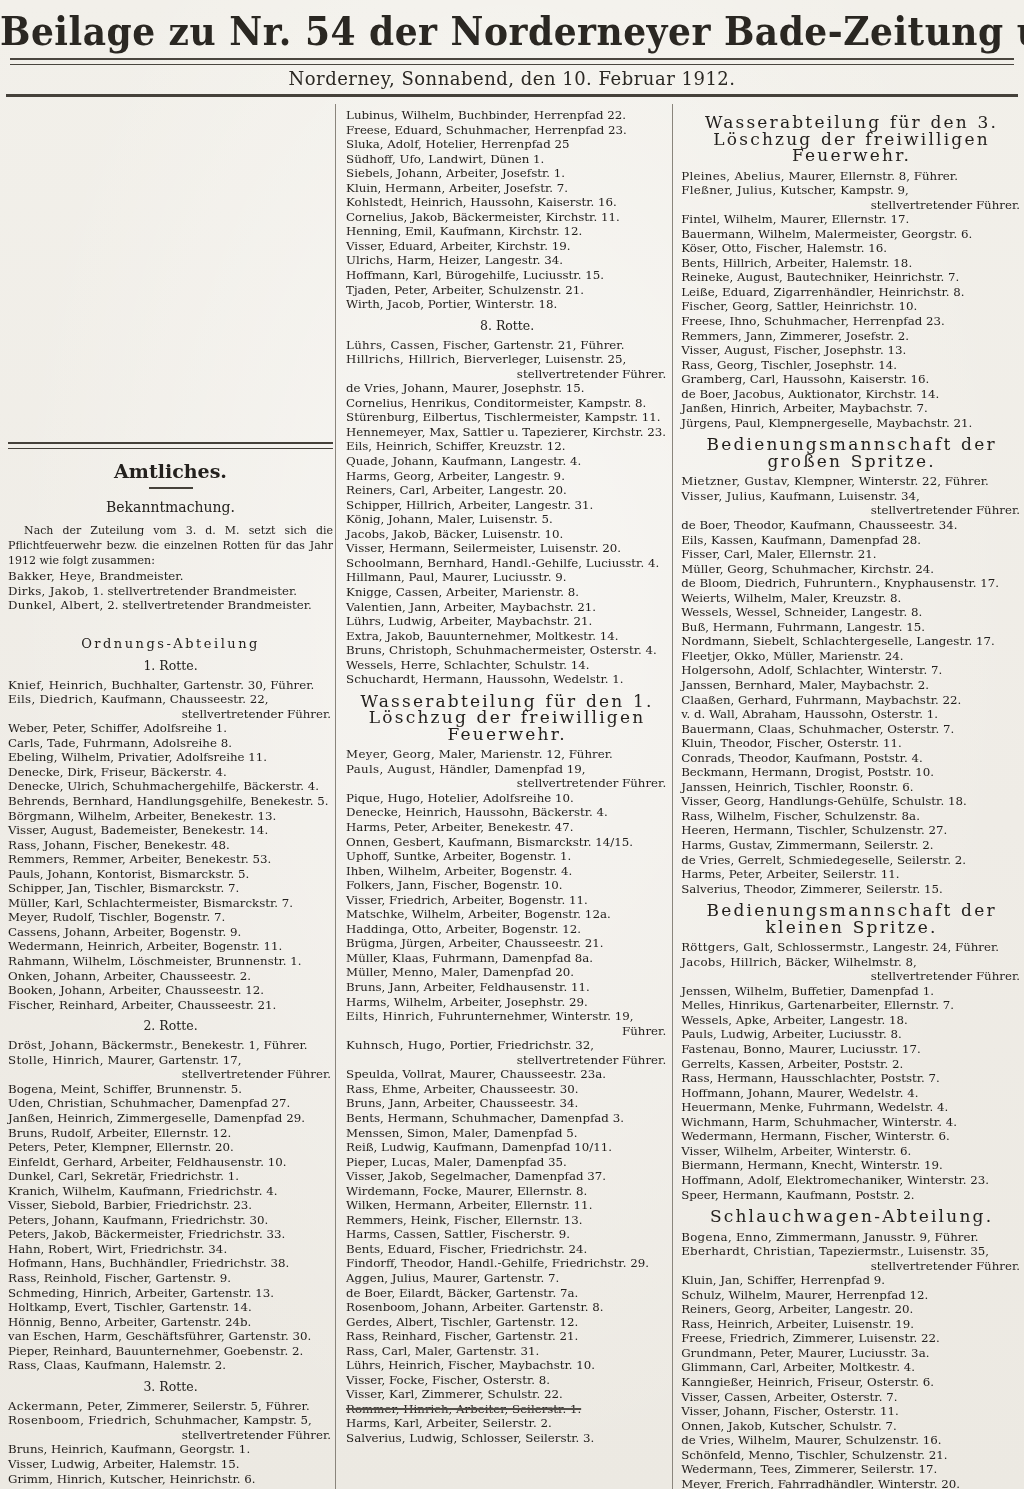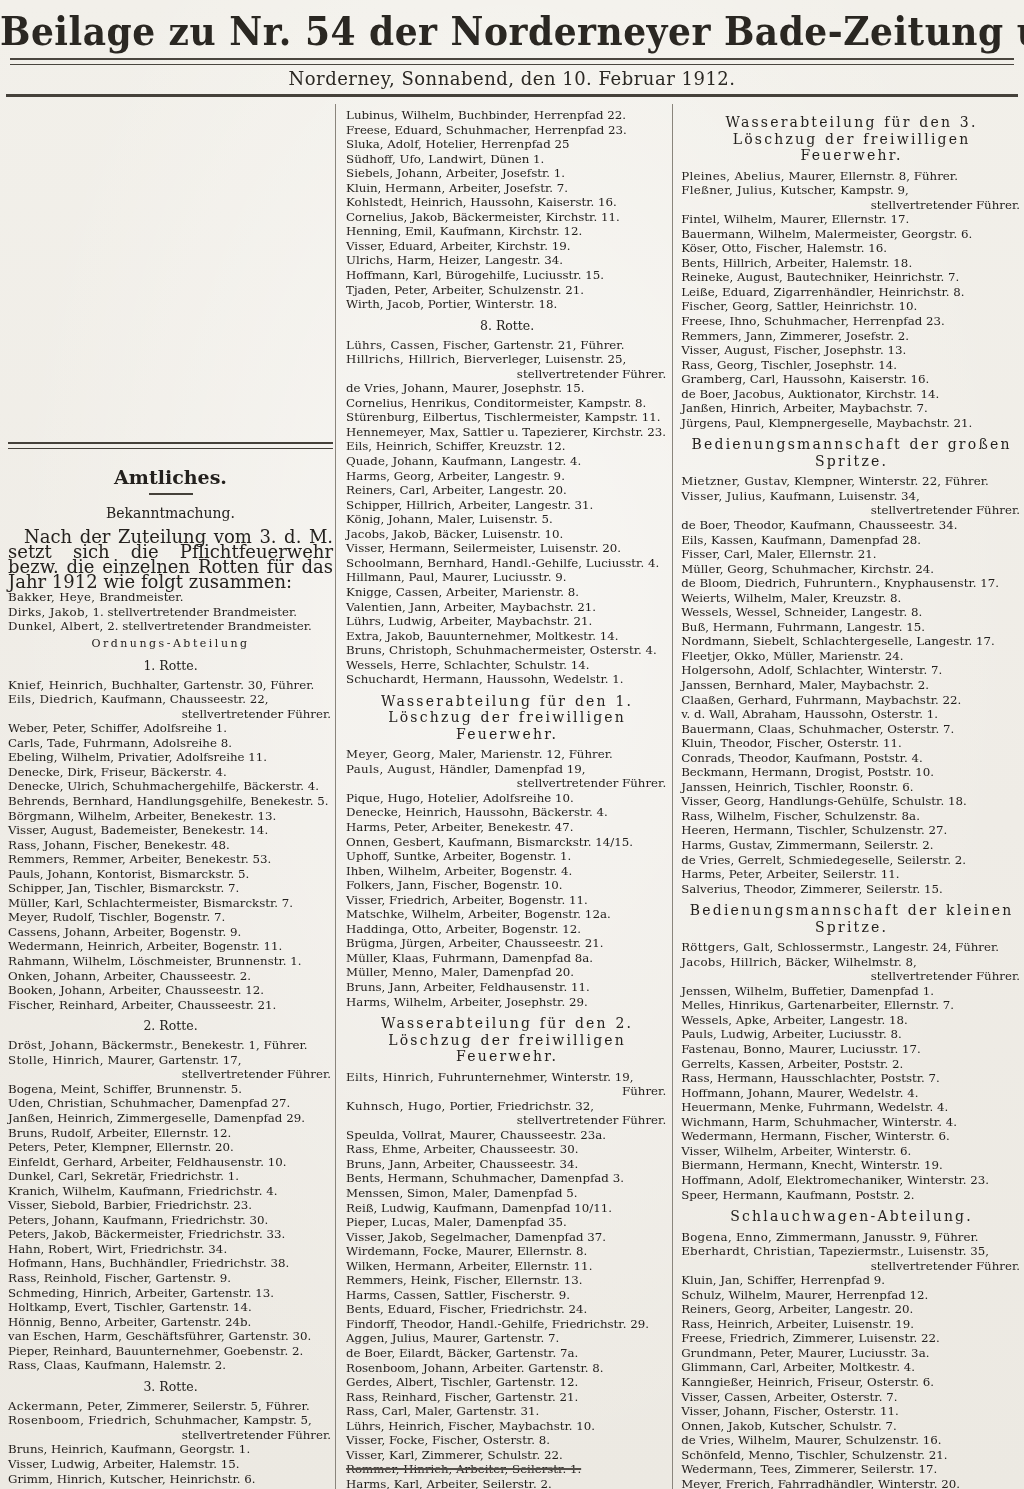--- a/index.html
+++ b/index.html
@@ -24,29 +24,29 @@
   .hr-sub{height:5px;border-top:3px solid #45413a;margin:1px 6px 0 6px;}
   
   .cols{position:absolute;top:104px;left:6px;right:0;bottom:0;display:flex;}
   .col{overflow:hidden;}
   .col1{width:330px;padding:0 2px 0 2px;}
   .col2{width:327px;border-left:1px solid #8a857c;padding:4px 4px 0 10px;}
   .col3{width:346px;border-left:1px solid #8a857c;padding:4px 2px 0 8px;}
   
   .gap{width:100%;}
   .rule-double{height:4px;border-top:2px solid #45413a;border-bottom:1px solid #45413a;margin:2px 0 8px 0;}
-  .title{text-align:center;font-size:19px;font-weight:bold;line-height:24px;margin-top:16px;}
+  .title{text-align:center;font-size:19px;font-weight:bold;line-height:24px;margin-top:10px;}
   .title-rule{width:44px;border-top:2px solid #45413a;margin:4px auto 8px auto;}
   .center{text-align:center;}
   .center.bold{font-size:14px;font-weight:normal;line-height:20px;margin:2px 0 6px 0;}
   .center.plain{font-size:12.5px;line-height:16px;margin:6px 0 4px 0;}
-  .center.spaced{font-size:11px;letter-spacing:2.5px;line-height:17px;margin:1px 0 4px 0;}
-  .para{font-size:18px;line-height:15px;text-align:justify;text-indent:16px;margin:0 0 1px 0;}
+  .center.spaced{font-size:13px;letter-spacing:2.5px;line-height:17px;margin:22px 0 4px 0;}
+  .para{font-size:11px;line-height:15px;text-align:justify;text-indent:16px;margin:0 0 1px 0;}
   .sec-heading{
-    text-align:center;font-size:14px;letter-spacing:2.2px;word-spacing:1px;
+    text-align:center;font-size:17px;letter-spacing:2.2px;word-spacing:1px;
     line-height:16.5px;margin:6px 0 5px 0;
   }
   .entries{margin:0;}
   .entry{
     font-size:11.8px;line-height:14.55px;margin:0;
     padding-left:15px;text-indent:-15px;
     white-space:nowrap;
   }
   .entry .b{font-weight:normal;letter-spacing:.3px;}
   .entry .rline{display:block;text-align:right;padding-right:2px;text-indent:0;}
@@ -195,21 +195,20 @@
           <p class="entry"><span class="t1">Folkers, Jann, Fischer, Bogenstr. 10.</span></p>
           <p class="entry"><span class="t1">Visser, Friedrich, Arbeiter, Bogenstr. 11.</span></p>
           <p class="entry"><span class="t1">Matschke, Wilhelm, Arbeiter, Bogenstr. 12a.</span></p>
           <p class="entry"><span class="t1">Haddinga, Otto, Arbeiter, Bogenstr. 12.</span></p>
           <p class="entry"><span class="t1">Brügma, Jürgen, Arbeiter, Chausseestr. 21.</span></p>
           <p class="entry"><span class="t1">Müller, Klaas, Fuhrmann, Damenpfad 8a.</span></p>
           <p class="entry"><span class="t1">Müller, Menno, Maler, Damenpfad 20.</span></p>
           <p class="entry"><span class="t1">Bruns, Jann, Arbeiter, Feldhausenstr. 11.</span></p>
           <p class="entry"><span class="t1">Harms, Wilhelm, Arbeiter, Josephstr. 29.</span></p>
         </div>
-        <div class="sec-heading">Wasserabteilung für den 2. Löschzug der freiwilligen Feuerwehr.</div>
         <div class="entries">
           <p class="entry"><span class="t1"><span class="b">Eilts, Hinrich,</span> Fuhrunternehmer, Winterstr. 19,</span><span class="rline">Führer.</span></p>
           <p class="entry"><span class="t1"><span class="b">Kuhnsch, Hugo,</span> Portier, Friedrichstr. 32,</span><span class="rline">stellvertretender Führer.</span></p>
           <p class="entry"><span class="t1">Speulda, Vollrat, Maurer, Chausseestr. 23a.</span></p>
           <p class="entry"><span class="t1">Rass, Ehme, Arbeiter, Chausseestr. 30.</span></p>
           <p class="entry"><span class="t1">Bruns, Jann, Arbeiter, Chausseestr. 34.</span></p>
           <p class="entry"><span class="t1">Bents, Hermann, Schuhmacher, Damenpfad 3.</span></p>
           <p class="entry"><span class="t1">Menssen, Simon, Maler, Damenpfad 5.</span></p>
           <p class="entry"><span class="t1">Reiß, Ludwig, Kaufmann, Damenpfad 10/11.</span></p>
           <p class="entry"><span class="t1">Pieper, Lucas, Maler, Damenpfad 35.</span></p>

